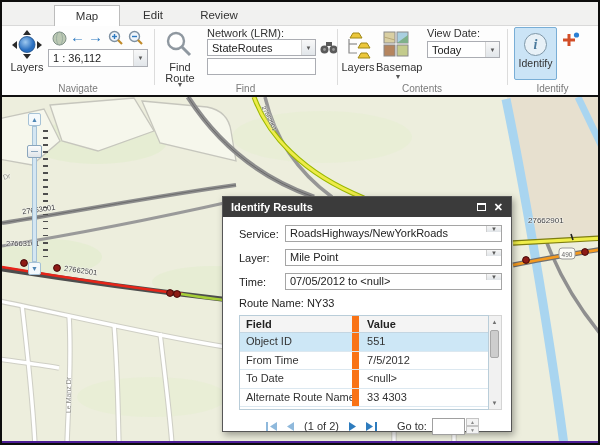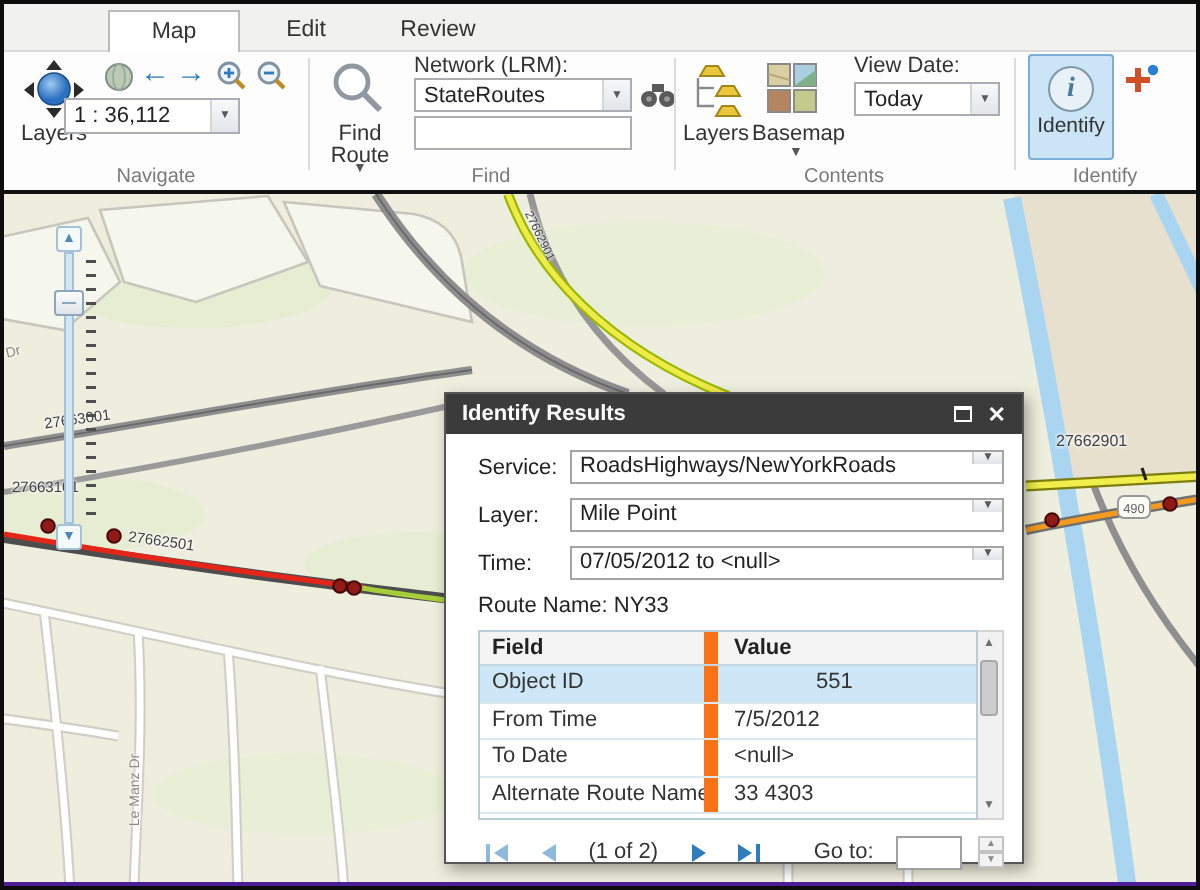--- a/index.html
+++ b/index.html
@@ -51,25 +51,25 @@
   .frow .combo2 { flex:1; display:flex; align-items:flex-start; height:17px; background:#fff; border:1px solid #a5a5a5; }
   .combo2 .val { flex:1; font-size:11px; color:#222; padding-left:4px; line-height:15px; white-space:nowrap; overflow:hidden; }
   .combo2 .arr { width:15px; border-left:1px solid #cfcfcf; background:linear-gradient(#f7f7f7,#e0e4e8); display:flex; align-items:center; justify-content:center; font-size:6px; color:#5a5a5a; }
   .routename { font-size:11px; color:#222; margin:0 0 6px 0; }
   .tblwrap { display:flex; }
   .tbl { flex:1; border:1px solid #b9cdd9; height:95px; overflow:hidden; background:#fff; }
   .trow { display:flex; height:18.5px; border-bottom:1px solid #dce8f0; font-size:11px; color:#333; }
   .trow.hdr { height:17px; background:#f4f4f4; font-weight:bold; color:#222; border-bottom:1px solid #c4d6e2; }
   .trow .c1 { width:48%; padding:2px 0 0 6px; border-right:7px solid #f97316; white-space:nowrap; overflow:hidden; }
   .trow .c2 { flex:1; padding:2px 0 0 8px; white-space:nowrap; }
-  .trow.sel { background:#cde7f6;gap:41px; }
+  .trow.sel { background:#cde7f6; }
   .vscroll { width:13px; height:95px; background:#f1f1f1; border:1px solid #d4d4d4; border-left:none; position:relative; }
   .vs-arrow { position:absolute; left:0; width:11px; height:12px; font-size:6px; color:#707070; text-align:center; line-height:12px; background:#f1f1f1; }
   .vs-thumb { position:absolute; left:1px; top:14px; width:9px; height:28px; background:#cdcdcd; border:1px solid #a8a8a8; border-radius:2px; }
-  .pager { display:flex; align-items:center; justify-content:space-between; margin-top:7px; height:18px; }
+  .pager { display:flex; align-items:center; justify-content:center; margin-top:7px; height:18px; }
   .pager svg { margin:0 3px; }
   .pager .ptext { font-size:11px; color:#333; margin:0 6px; }
   .pager .goto { font-size:11px; color:#333; margin:0 5px 0 16px; }
   .goto-input { width:33px; height:17px; border:1px solid #a0a0a0; background:#fff; }
   .spinner { width:13px; height:17px; margin-left:1px; }
   .spinner div { height:8px; background:#f3f3f3; border:1px solid #c4c4c4; font-size:5px; color:#8a8a8a; text-align:center; line-height:7px; }
 </style>
 </head>
 <body>
 
@@ -116,21 +116,21 @@
           <line x1="6.5" y1="4" x2="6.5" y2="9" stroke="#2e7ac0" stroke-width="1.4"></line>
         </svg>
     </div>
     <div class="ricon" style="left:126px;top:4px">
       <svg width="16" height="16">
           <circle cx="6.5" cy="6.5" r="5" fill="#eef4fa" stroke="#7f91a2" stroke-width="1.4"></circle>
           <line x1="10" y1="10" x2="14" y2="14" stroke="#c08a28" stroke-width="2.2"></line>
           <line x1="4" y1="6.5" x2="9" y2="6.5" stroke="#2e7ac0" stroke-width="1.4"></line>
         </svg>
     </div>
-    <div class="combo" style="left:30px;top:23px;width:88px;height:18px">
+    <div class="combo" style="left:46px;top:23px;width:100px;height:18px">
       <span class="val">1 : 36,112</span>
       <span class="arr">▼</span>
     </div>
     <div class="glabel" style="left:0;width:152px">Navigate</div>
     <div class="gsep" style="left:152px"></div>
 
     <div class="ricon" style="left:163px;top:4px">
       <svg width="28" height="28">
         <circle cx="11" cy="11" r="8" fill="#ffffff" stroke="#8f98a0" stroke-width="2.4"></circle>
         <line x1="17" y1="17" x2="25" y2="25" stroke="#8f98a0" stroke-width="3"></line>

